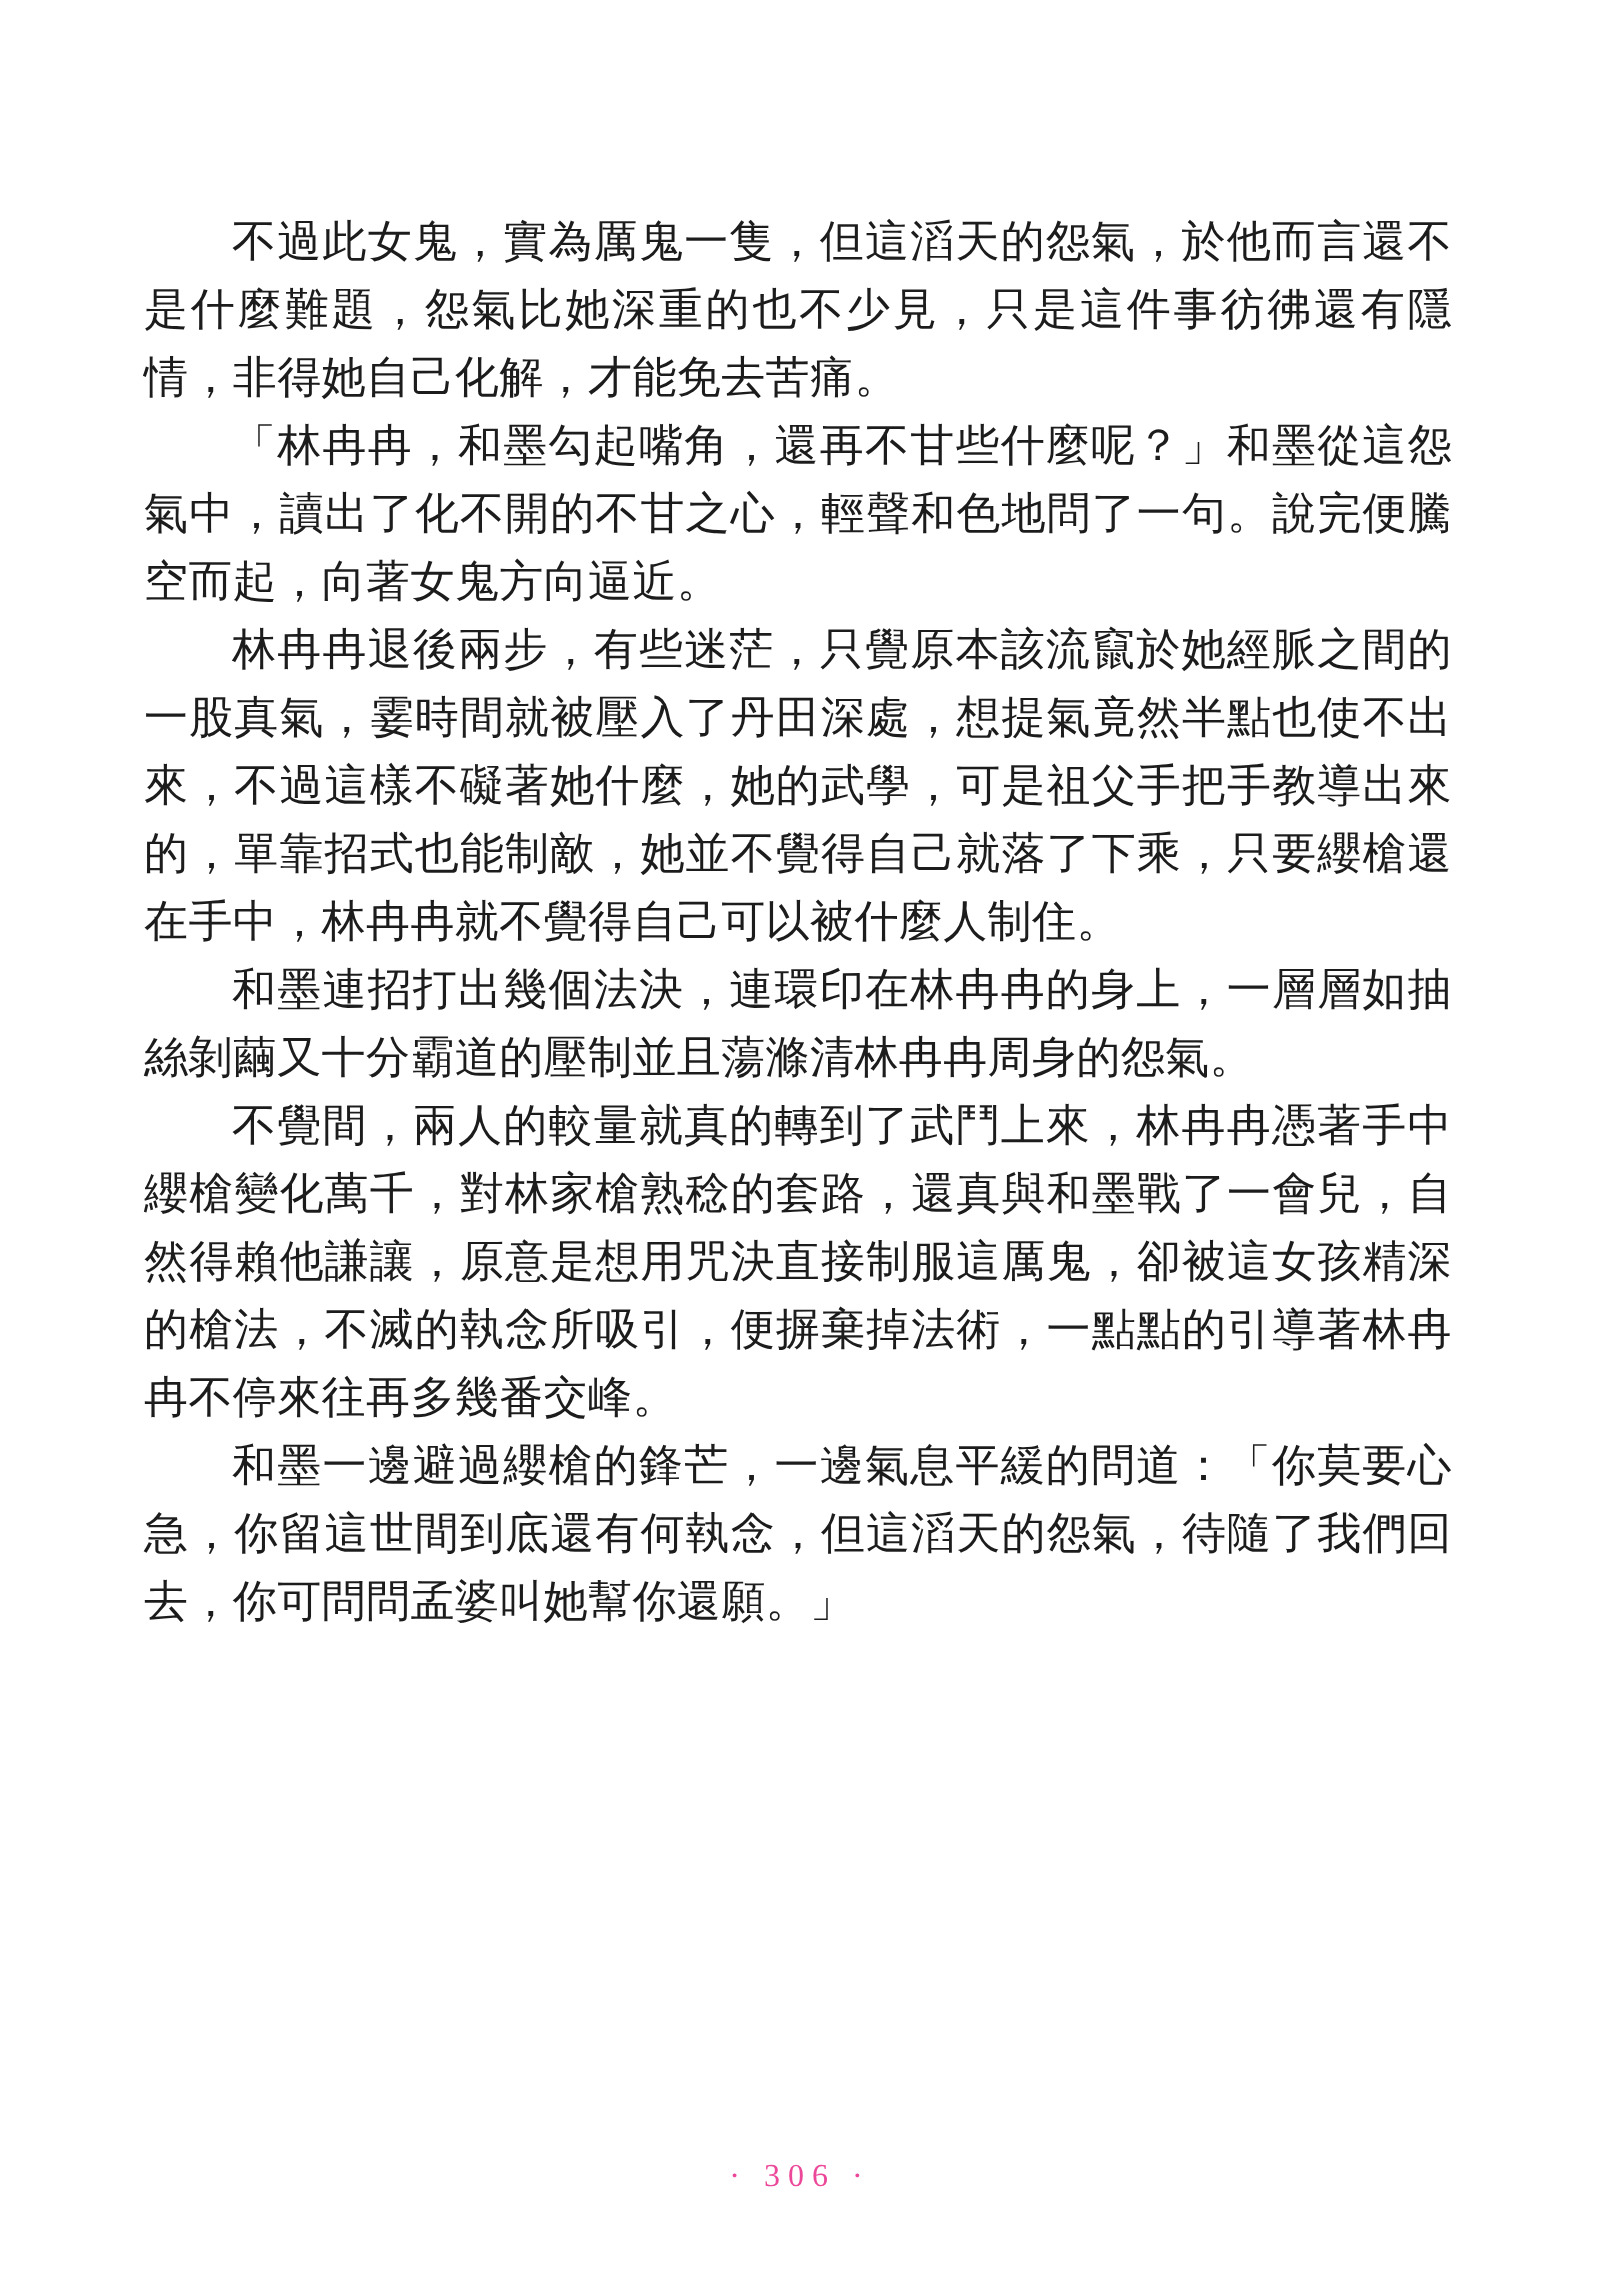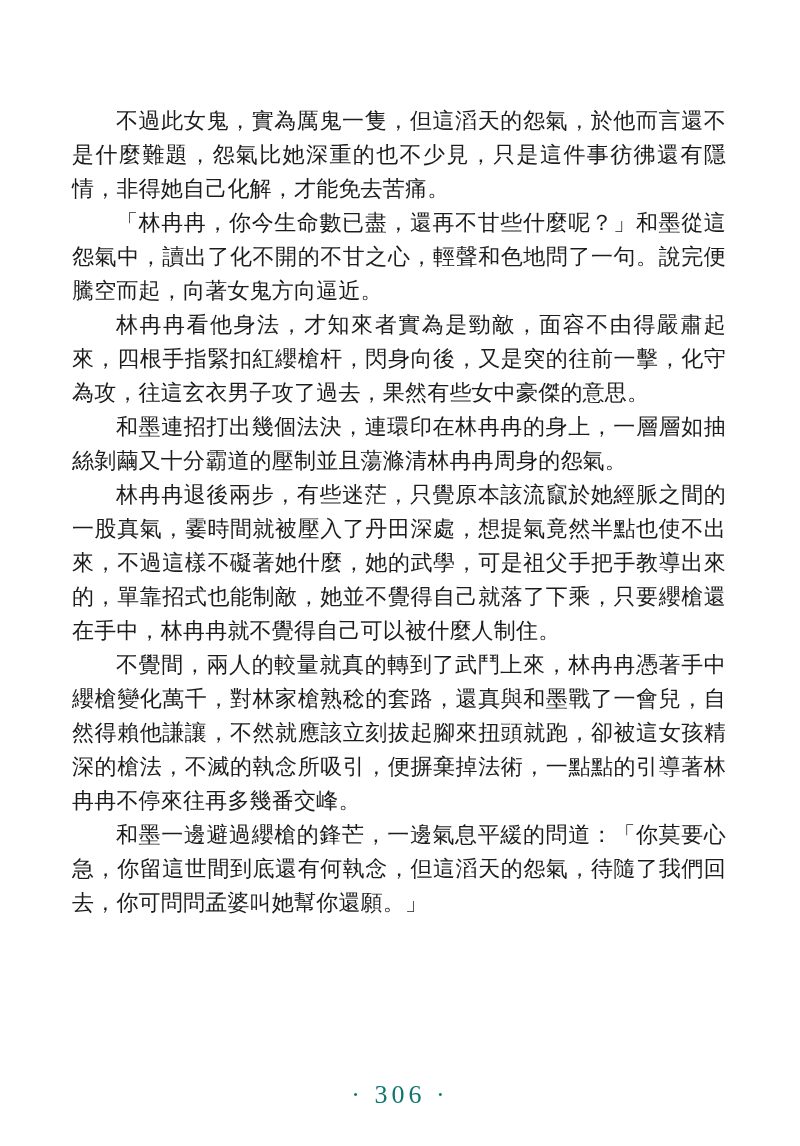--- a/index.html
+++ b/index.html
@@ -32,32 +32,31 @@
     letter-spacing: 0.2px;
     color: #1c1c1c;
     font-weight: 400;
   }
   .page-footer {
     position: absolute;
     left: 0;
     top: 1080px;
     width: 800px;
     text-align: center;
-    font-size: 26px;
+    font-size: 16px;
     letter-spacing: 4px;
-    color: #0f766e;
+    color: #ec4899;
   }
 </style>
 </head>
 <body>
 
 <div class="page">
   <div class="text-block">
     <p class="body-paragraph">不過此女鬼，實為厲鬼一隻，但這滔天的怨氣，於他而言還不是什麼難題，怨氣比她深重的也不少見，只是這件事彷彿還有隱情，非得她自己化解，才能免去苦痛。</p>
-    <p class="body-paragraph">「林冉冉，你今生命數已盡，還再不甘些什麼呢？」和墨從這怨氣中，讀出了化不開的不甘之心，輕聲和色地問了一句。說完便騰空而起，向著女鬼方向逼近。</p>
-    <p class="body-paragraph">林冉冉看他身法，才知來者實為是勁敵，面容不由得嚴肅起來，四根手指緊扣紅纓槍杆，閃身向後，又是突的往前一擊，化守為攻，往這玄衣男子攻了過去，果然有些女中豪傑的意思。</p>
+    <p class="body-paragraph">「林冉冉，和墨勾起嘴角，還再不甘些什麼呢？」和墨從這怨氣中，讀出了化不開的不甘之心，輕聲和色地問了一句。說完便騰空而起，向著女鬼方向逼近。</p>
+    <p class="body-paragraph">林冉冉退後兩步，有些迷茫，只覺原本該流竄於她經脈之間的一股真氣，霎時間就被壓入了丹田深處，想提氣竟然半點也使不出來，不過這樣不礙著她什麼，她的武學，可是祖父手把手教導出來的，單靠招式也能制敵，她並不覺得自己就落了下乘，只要纓槍還在手中，林冉冉就不覺得自己可以被什麼人制住。</p>
     <p class="body-paragraph">和墨連招打出幾個法決，連環印在林冉冉的身上，一層層如抽絲剝繭又十分霸道的壓制並且蕩滌清林冉冉周身的怨氣。</p>
-    <p class="body-paragraph">林冉冉退後兩步，有些迷茫，只覺原本該流竄於她經脈之間的一股真氣，霎時間就被壓入了丹田深處，想提氣竟然半點也使不出來，不過這樣不礙著她什麼，她的武學，可是祖父手把手教導出來的，單靠招式也能制敵，她並不覺得自己就落了下乘，只要纓槍還在手中，林冉冉就不覺得自己可以被什麼人制住。</p>
-    <p class="body-paragraph">不覺間，兩人的較量就真的轉到了武鬥上來，林冉冉憑著手中纓槍變化萬千，對林家槍熟稔的套路，還真與和墨戰了一會兒，自然得賴他謙讓，不然就應該立刻拔起腳來扭頭就跑，卻被這女孩精深的槍法，不滅的執念所吸引，便摒棄掉法術，一點點的引導著林冉冉不停來往再多幾番交峰。</p>
+    <p class="body-paragraph">不覺間，兩人的較量就真的轉到了武鬥上來，林冉冉憑著手中纓槍變化萬千，對林家槍熟稔的套路，還真與和墨戰了一會兒，自然得賴他謙讓，原意是想用咒決直接制服這厲鬼，卻被這女孩精深的槍法，不滅的執念所吸引，便摒棄掉法術，一點點的引導著林冉冉不停來往再多幾番交峰。</p>
     <p class="body-paragraph">和墨一邊避過纓槍的鋒芒，一邊氣息平緩的問道：「你莫要心急，你留這世間到底還有何執念，但這滔天的怨氣，待隨了我們回去，你可問問孟婆叫她幫你還願。」</p>
   </div>
   <div class="page-footer">· 306 ·</div>
 </div>
 
 </body></html>

